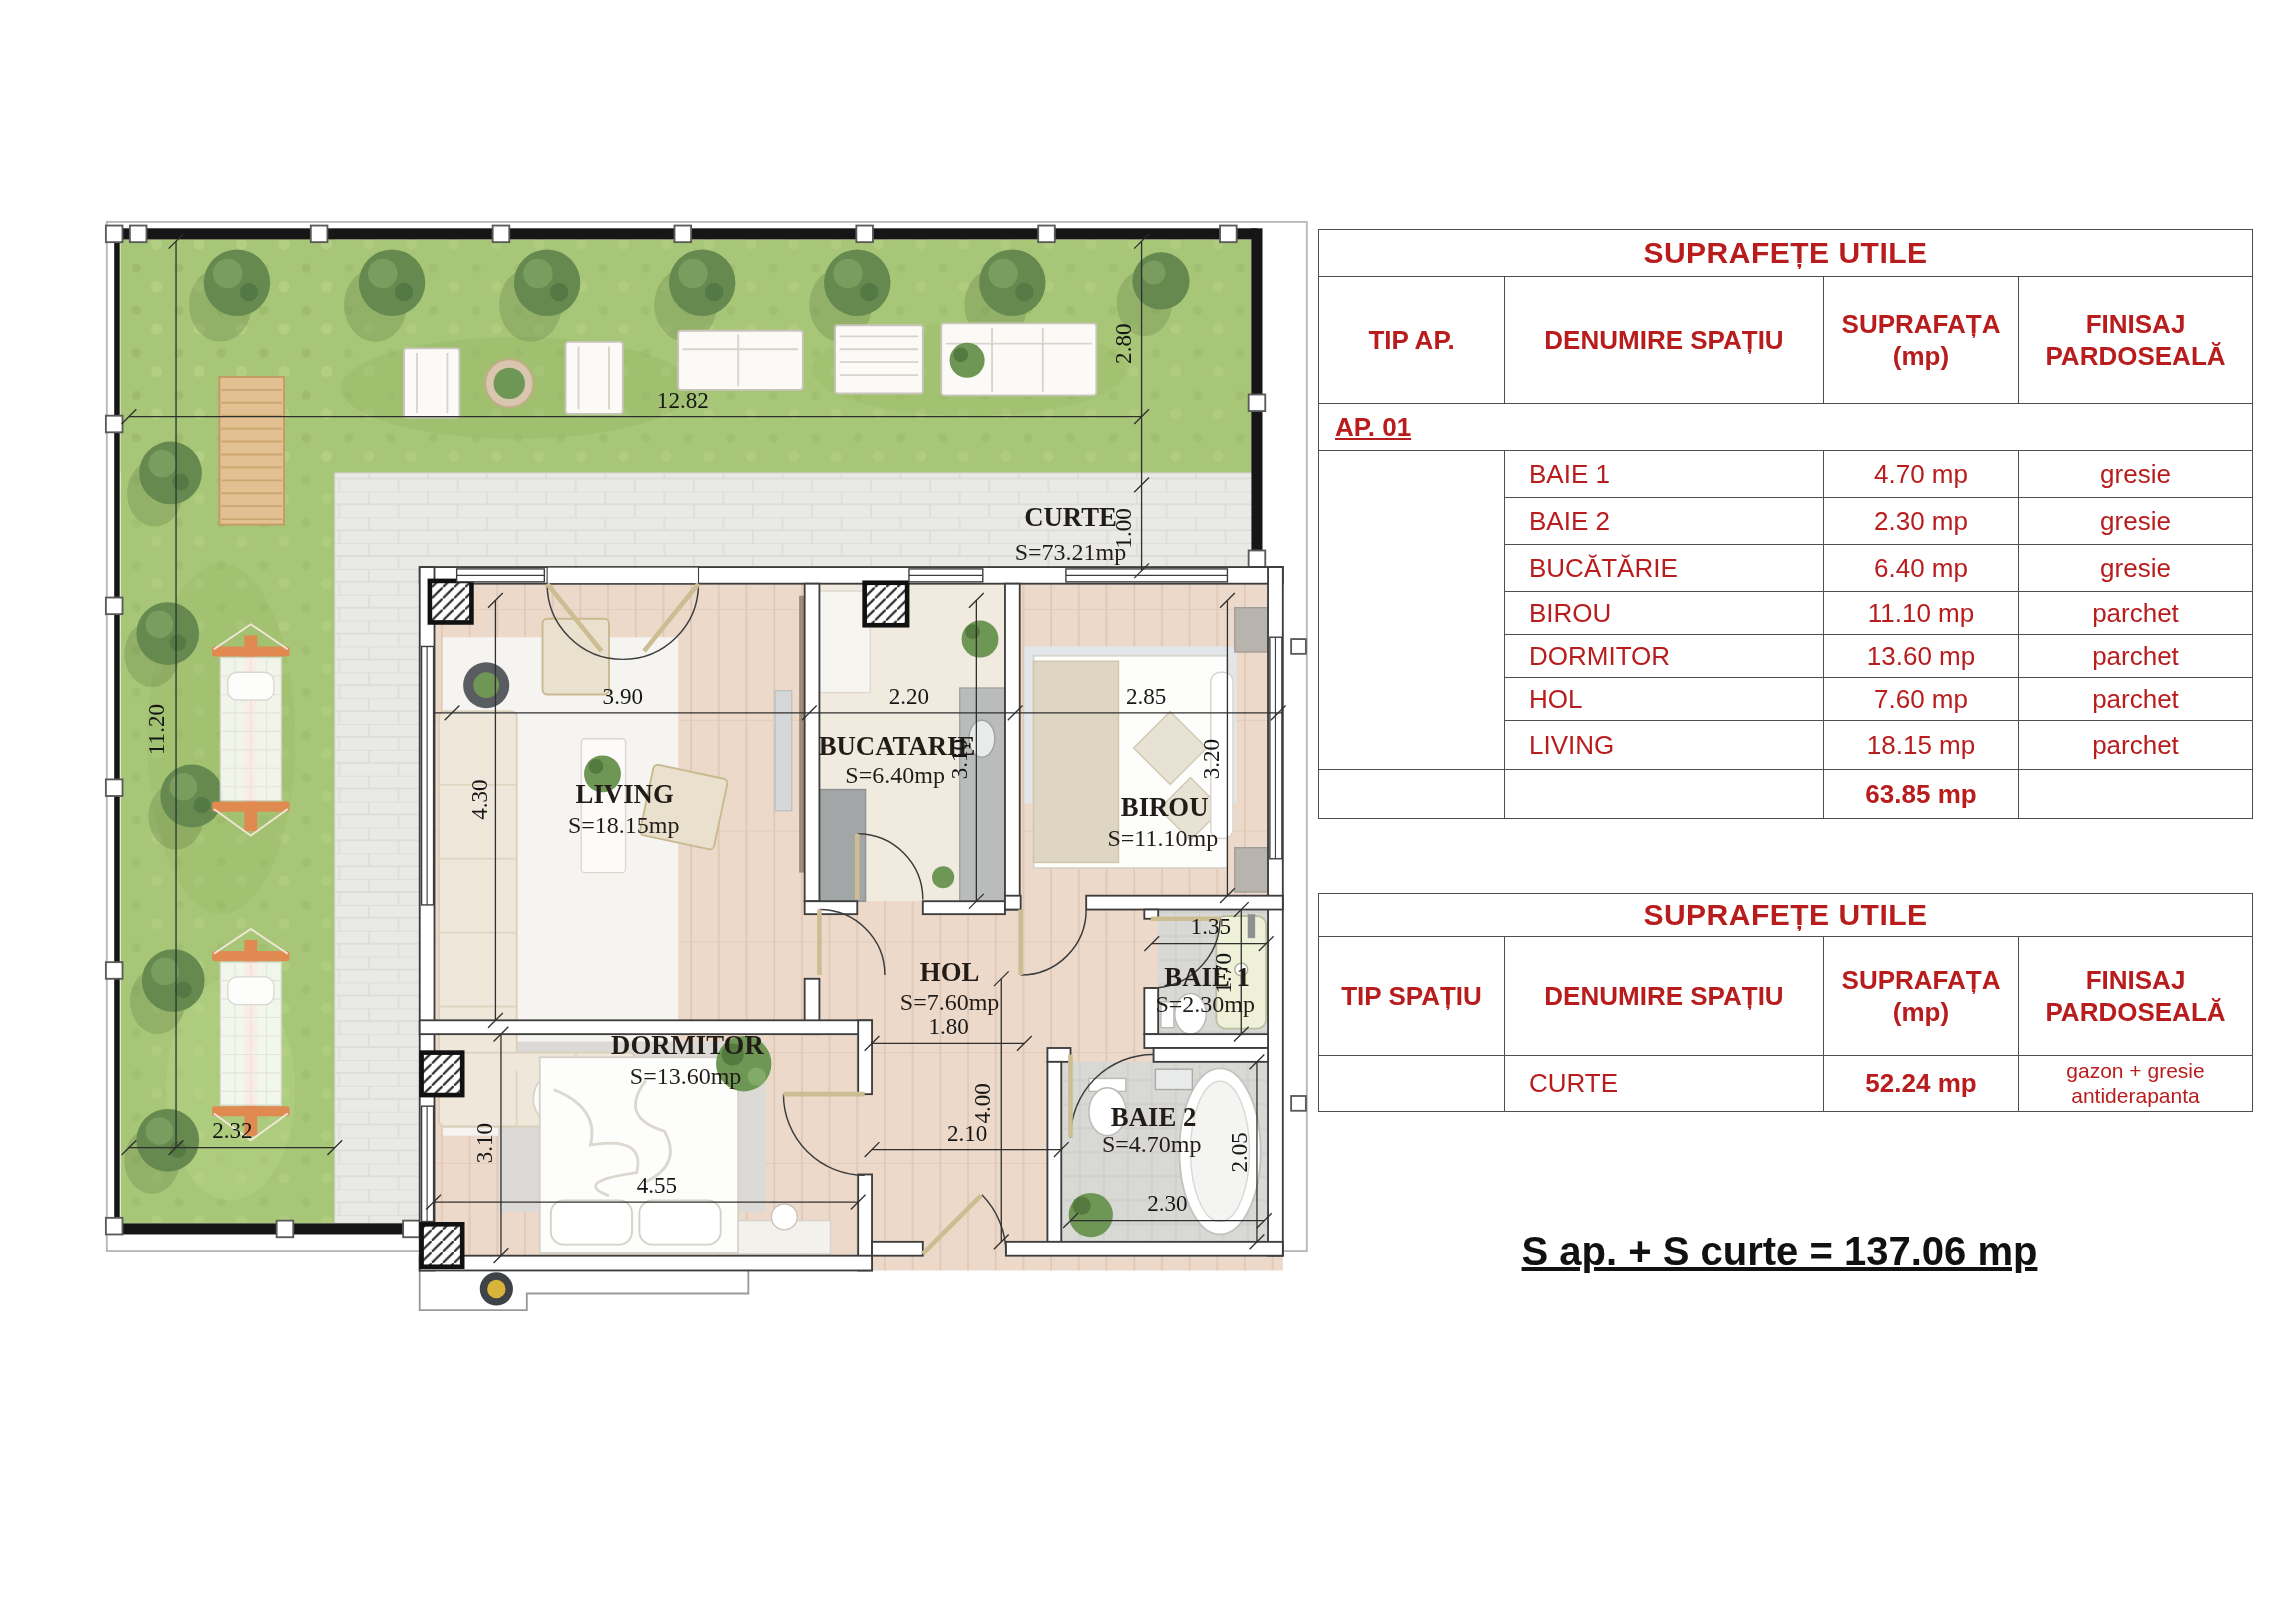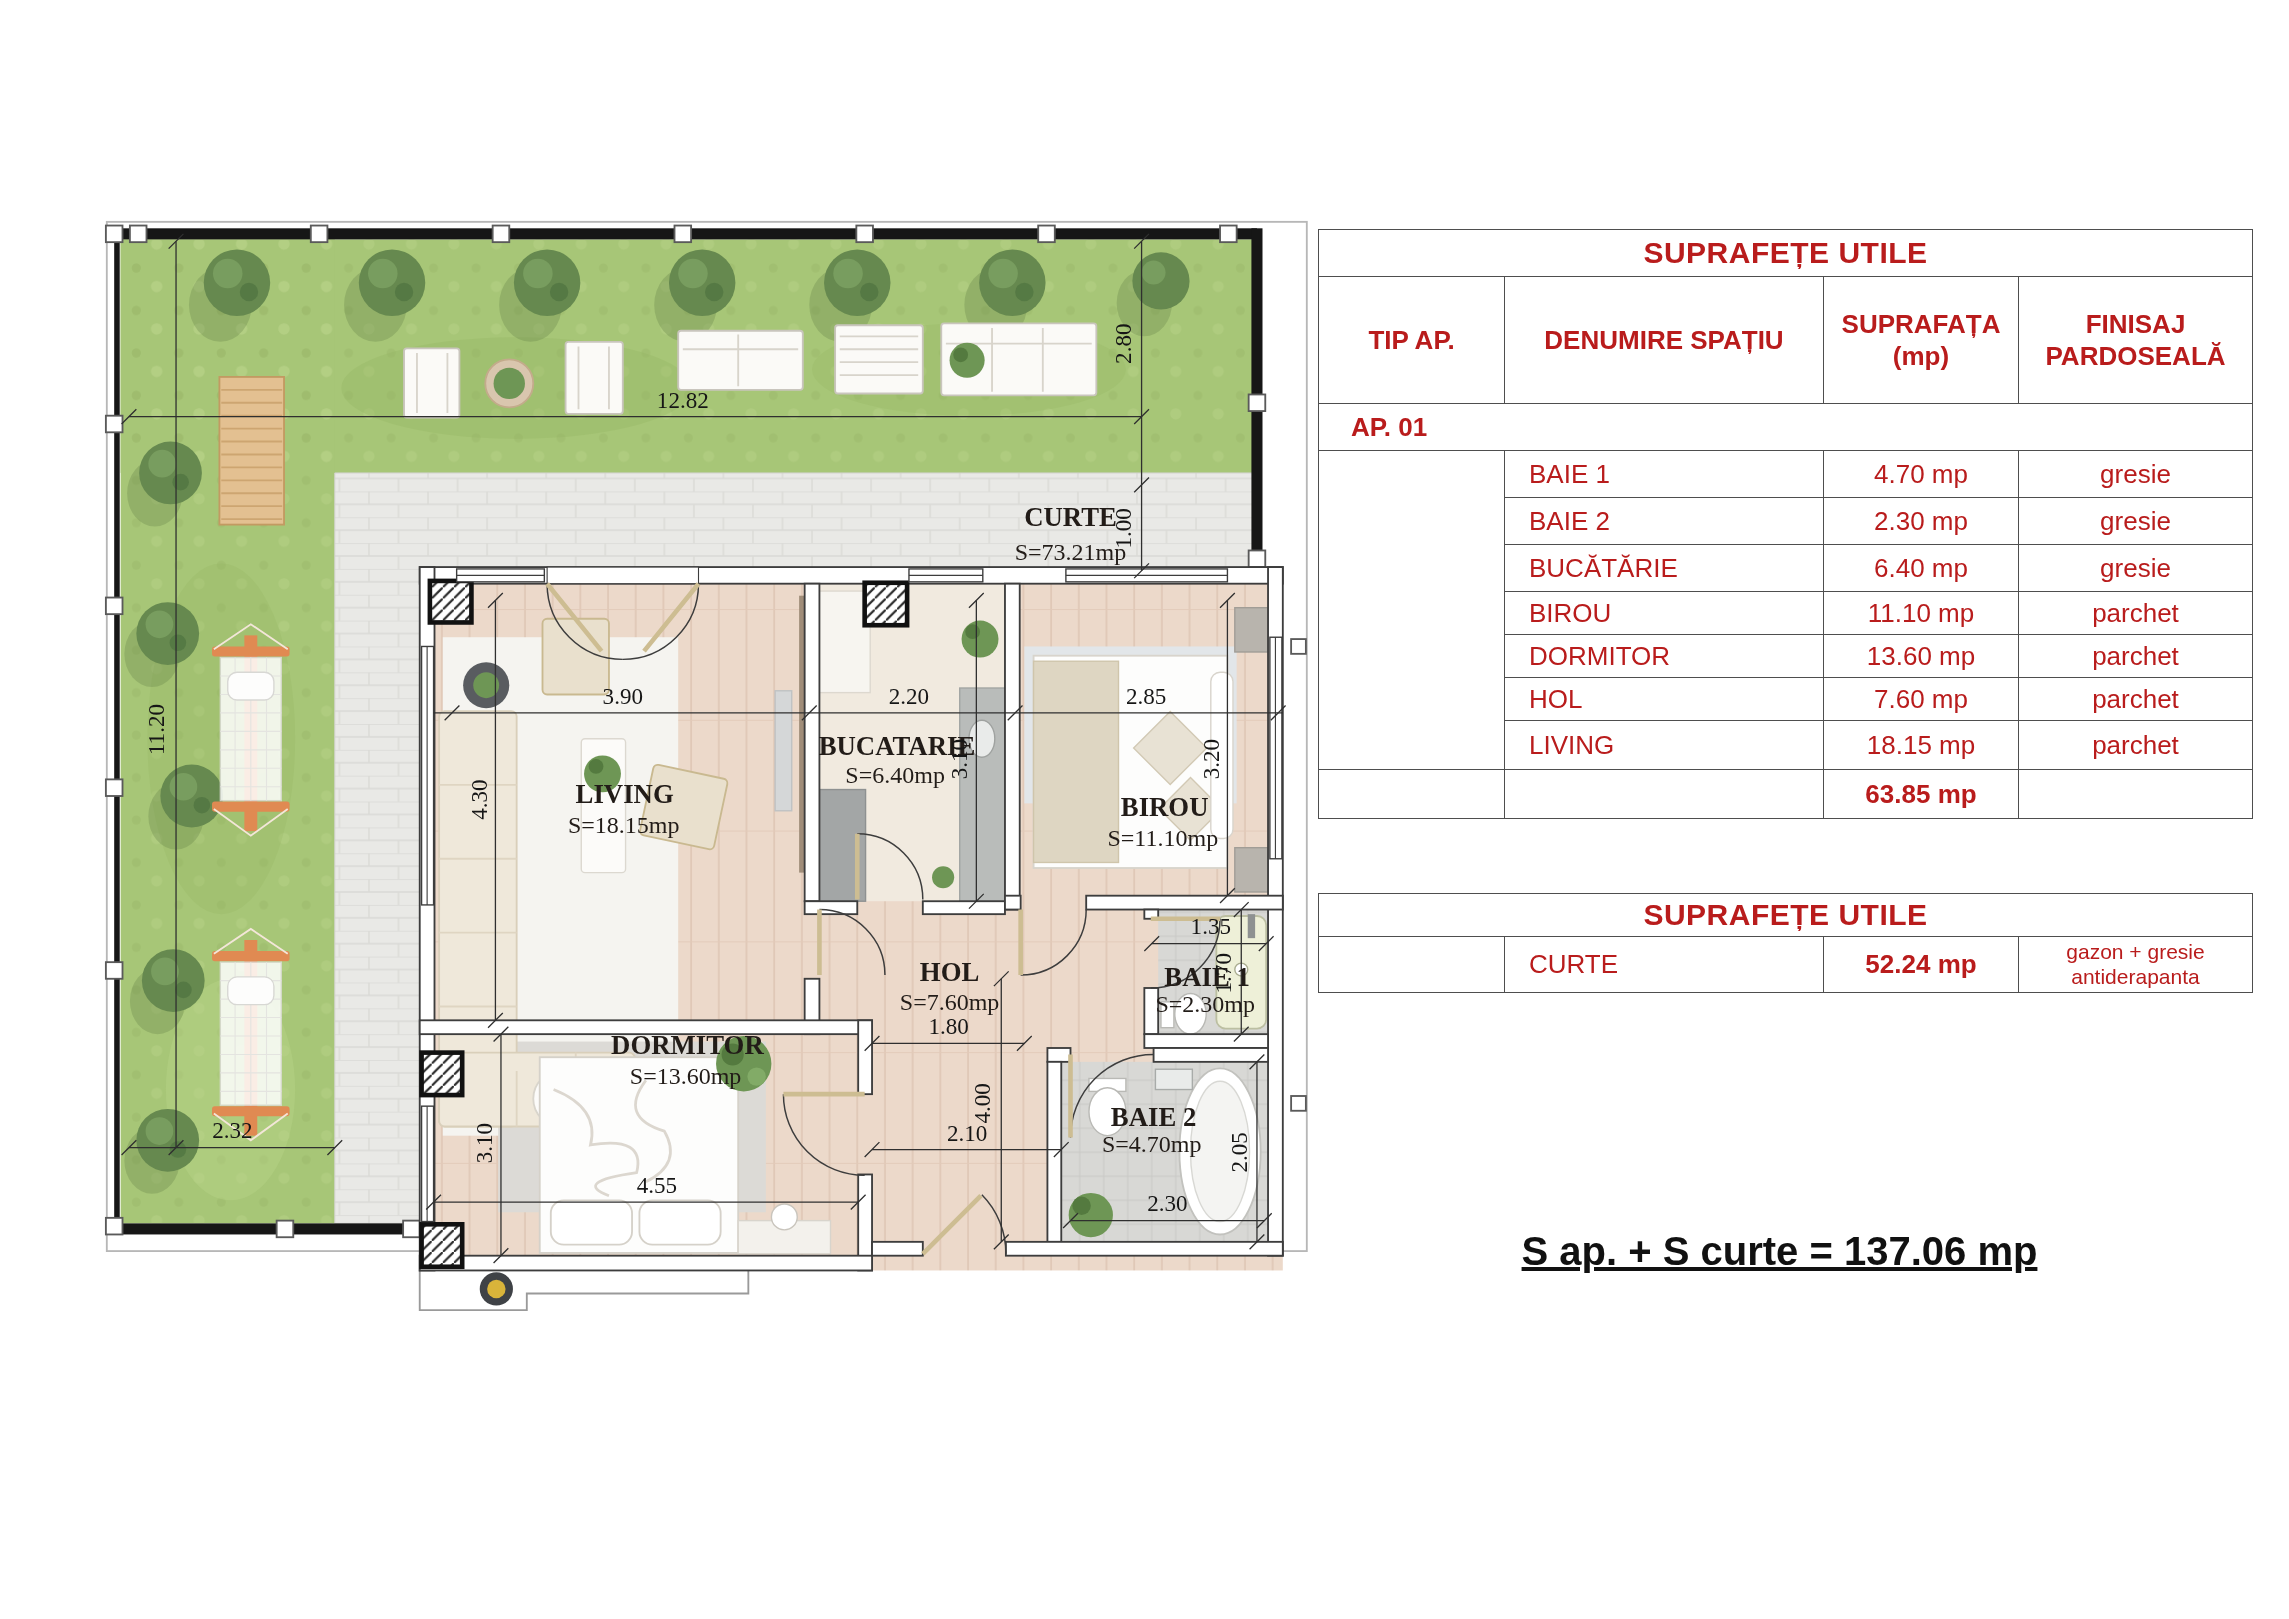--- a/index.html
+++ b/index.html
@@ -5,21 +5,21 @@
   html,body{margin:0;padding:0;background:#fff;}
   .page{position:relative;width:2290px;height:1620px;background:#fff;overflow:hidden;
         font-family:"Liberation Sans",sans-serif;}
   
   .spec-table{position:absolute;left:1318px;width:935px;border-collapse:collapse;
               table-layout:fixed;color:#b91c1c;}
   .spec-table td{border:1.8px solid #4e4e4e;vertical-align:middle;font-size:26px;
                  padding:0 9.2px;overflow:hidden;}
   .spec-table .title-cell{font-weight:bold;font-size:30px;text-align:center;letter-spacing:0.5px;}
   .spec-table .head-cell{font-weight:bold;text-align:center;line-height:1.25;}
-  .spec-table .group-cell{font-weight:bold;text-align:left;padding-left:32px;}
+  .spec-table .group-cell{font-weight:bold;text-align:left;padding-left:16px;text-decoration:underline;}
   .spec-table .name-cell{text-align:left;padding-left:24px;}
   .spec-table .area-cell{text-align:center;}
   .spec-table .fin-cell{text-align:center;}
   .spec-table .bold{font-weight:bold;}
   .spec-table .small{font-size:21px;line-height:1.15;margin-left:27px;}
   #table1{top:229px;}
   #table2{top:893px;}
   .summary{position:absolute;left:1364px;top:1229px;width:831px;text-align:center;
            font-size:40px;font-weight:bold;text-decoration:underline;color:#111;}
   
@@ -492,20 +492,26 @@
         <col style="width:186px">
         <col style="width:319px">
         <col style="width:195px">
         <col style="width:234px">
       </colgroup>
   <tbody>
         <tr>
           <td colspan="4" class="title-cell" style="height:42px">SUPRAFEȚE UTILE</td>
         </tr>
   <tr>
+    <td class="head-cell" style="height:118px">TIP SPAȚIU</td>
+    <td class="head-cell">DENUMIRE SPAȚIU</td>
+    <td class="head-cell">SUPRAFAȚA (mp)</td>
+    <td class="head-cell">FINISAJ PARDOSEALĂ</td>
+  </tr>
+  <tr>
     <td style="height:55px"></td>
     <td class="name-cell">CURTE</td>
     <td class="area-cell bold">52.24 mp</td>
     <td class="fin-cell small">gazon + gresie antiderapanta</td>
   </tr>
 </tbody>
     </table>
 
 <div class="summary">S ap. + S curte = 137.06 mp</div>
 

